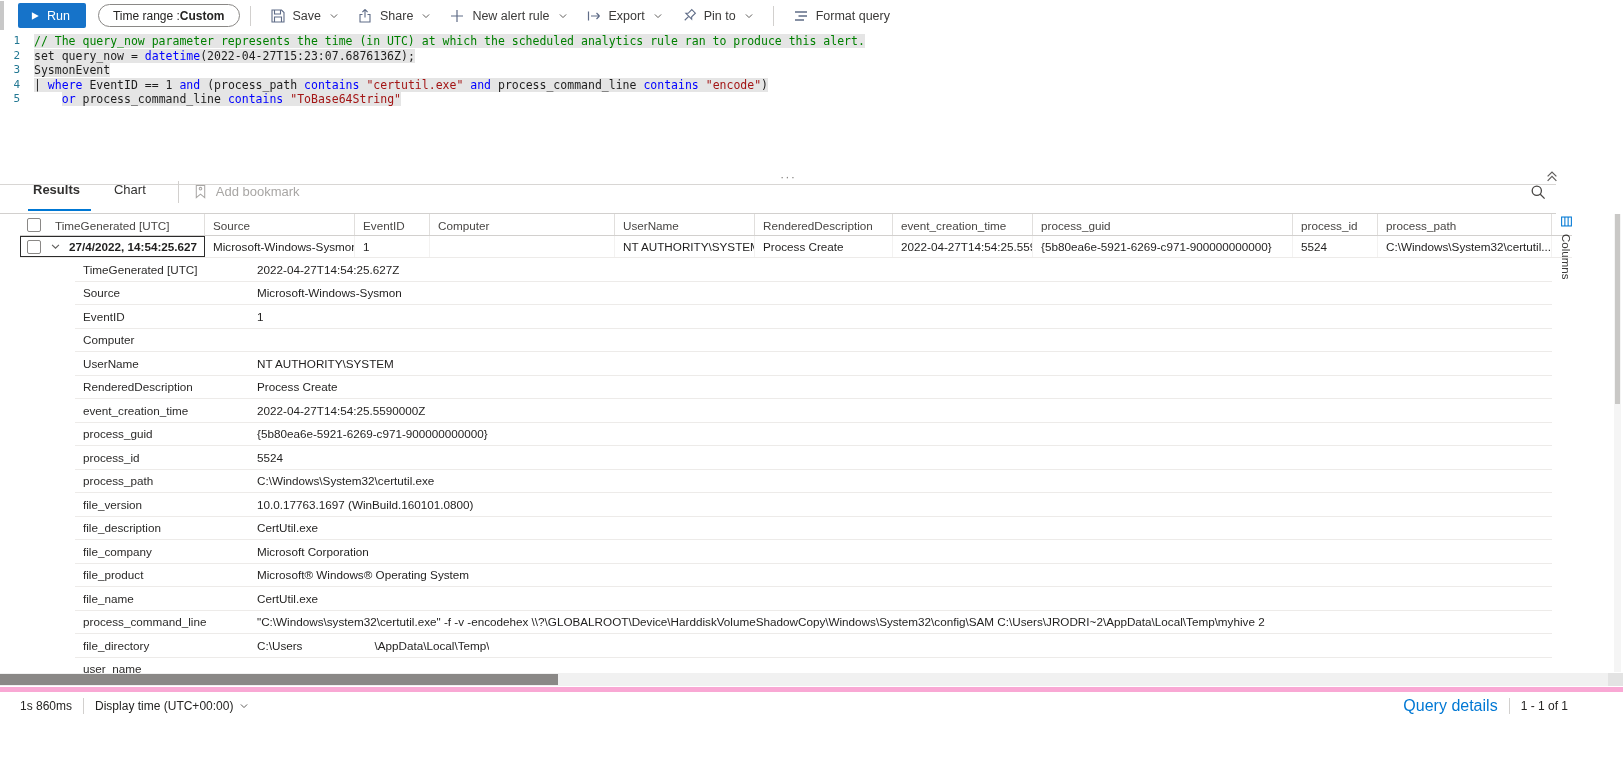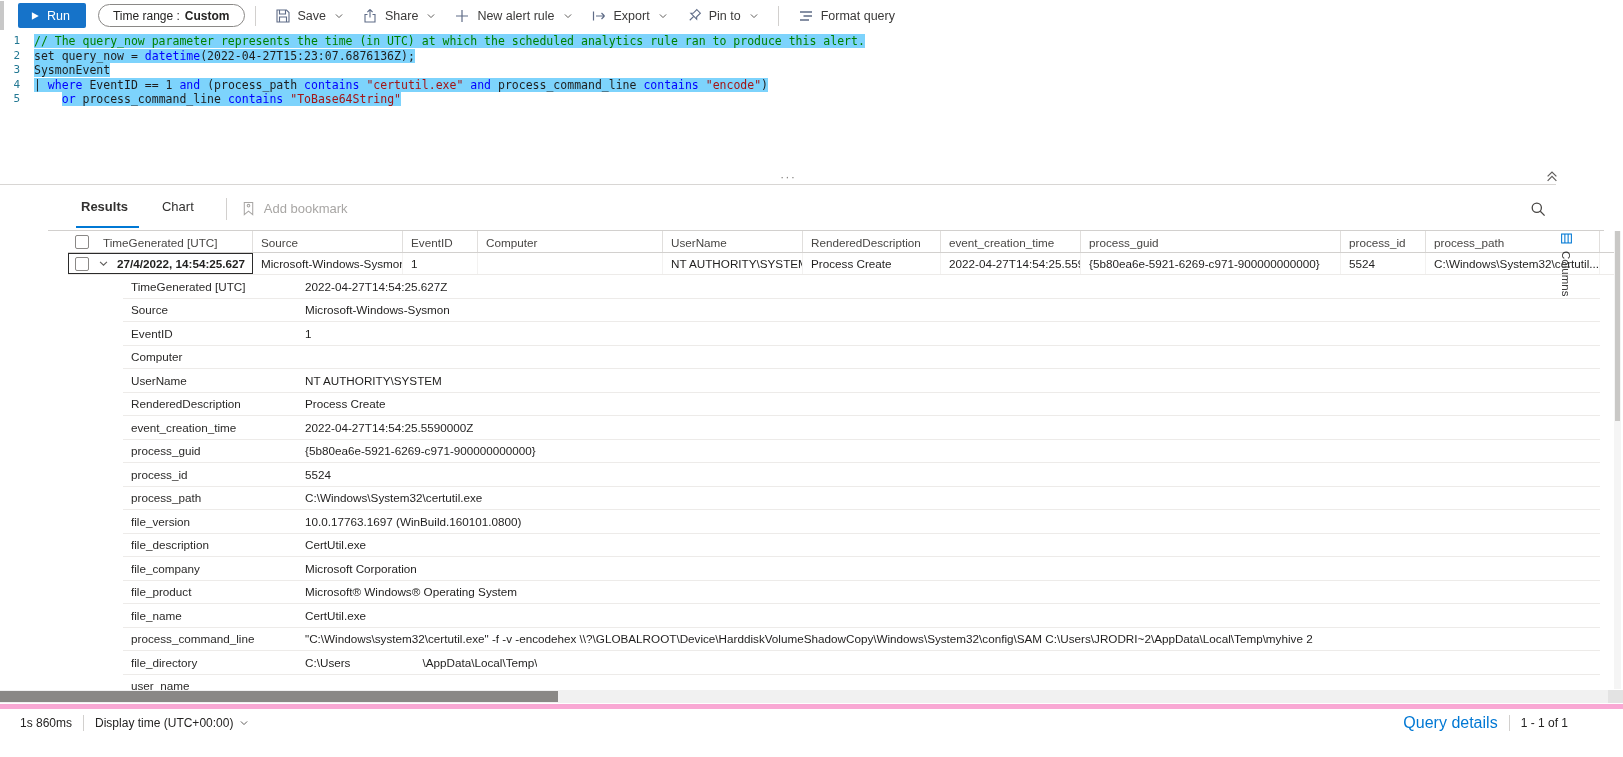--- a/index.html
+++ b/index.html
@@ -10,51 +10,51 @@
   
   .toolbar { position:absolute; top:0; left:0; right:0; height:31px;
     display:flex; align-items:center; background:#fff; }
   .edge-strip { width:4px; height:29px; background:#c8c8c8; margin-right:14px; }
   .run-btn { display:flex; align-items:center; gap:7px; background:#1673c9; color:#fff;
     border:none; height:25px; padding:0 16px 0 12px; font-size:12.5px; border-radius:2px;
     cursor:pointer; font-family:inherit; }
   .time-pill { display:flex; align-items:center; margin-left:12px; height:23px;
     border:1px solid #8a8886; border-radius:12px; padding:0 14px; font-size:12px; color:#252423;
     background:#fff; cursor:pointer; }
-  .time-pill b { font-weight:700; margin-left:5px; }
+  .time-pill b { font-weight:700; }
   .tb-sep { width:1px; height:20px; background:#d2d0ce; margin:0 10px; }
   .cmd-btn { display:flex; align-items:center; gap:7px; height:26px; padding:0 9px;
     background:none; border:none; font-size:12.5px; color:#3b3a39; cursor:pointer;
     font-family:inherit; white-space:nowrap;text-align:center; }
   .cmd-btn .ic { width:16px; height:16px; color:#5f6c87; display:inline-flex; }
   .cmd-btn .chev { width:10px; height:10px; color:#605e5c; display:inline-flex; margin-left:1px; }
   .ic svg, .chev svg { width:100%; height:100%; }
 
   
   .editor { position:absolute; top:34px; left:0; right:20px; font-family:"DejaVu Sans Mono", monospace;
     font-size:11.5px; line-height:14.5px; }
   .code-line { display:flex; white-space:pre; }
   .ln { width:34px; text-align:right; padding-right:14px; color:#237893; flex:0 0 auto;
     font-size:11px; }
-  .lc .hl { background:#7dd3fc; }
+  .lc .hl { background:#e5e5e5; }
   .tok-plain { color:#1e1e1e; }
   .tok-keyword { color:#0000ff; }
   .tok-comment { color:#008000; }
   .tok-string { color:#a31515; }
 
   
   .collapse-btn { position:absolute; top:169px; right:64px; width:14px; height:14px;
     color:#605e5c; cursor:pointer; }
   .splitter { position:absolute; top:184px; left:0; width:1556px; height:3px;
     border-top:1px solid #d8d6d4; cursor:row-resize; }
   .split-dots { position:absolute; top:172px; left:780px; color:#8a8886; font-size:13px;
     letter-spacing:1px; cursor:row-resize; line-height:10px; }
 
   
-  .results { position:absolute; top:187px; left:0; width:1623px; bottom:0;padding-left:48px; }
+  .results { position:absolute; top:170px; left:0; width:1623px; bottom:0; }
   .tabs-row { position:relative; height:43px; display:flex; align-items:center; padding-left:31px; }
   .tab { font-size:13px; color:#323130; padding:4px 2px 8px; margin-right:30px; cursor:pointer;
     position:relative; background:none; border:none; font-family:inherit; }
   .tab.active { font-weight:700; }
   .tab.active::after { content:""; position:absolute; left:-3px; right:-9px; bottom:-6px;
     height:2px; background:#0078d4; }
   .tabs-sep { width:1px; height:22px; background:#d2d0ce; margin:0 14px 0 0; }
   .bookmark-btn { display:flex; align-items:center; gap:8px; color:#a8a6a4; font-size:13px;
     background:none; border:none; font-family:inherit; cursor:default; }
   .bookmark-btn .ic { width:15px; height:15px; display:inline-flex; }

